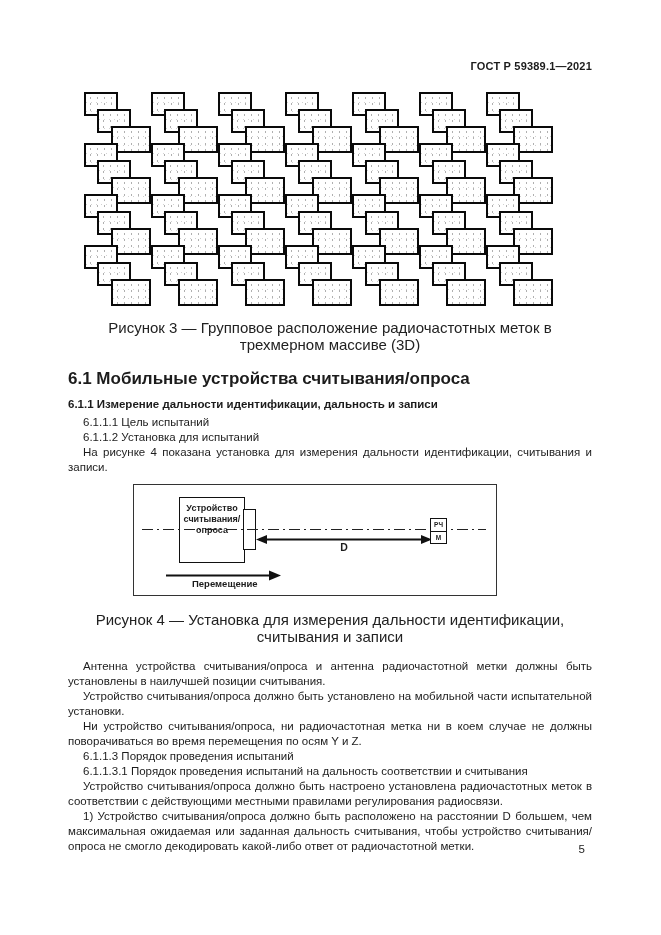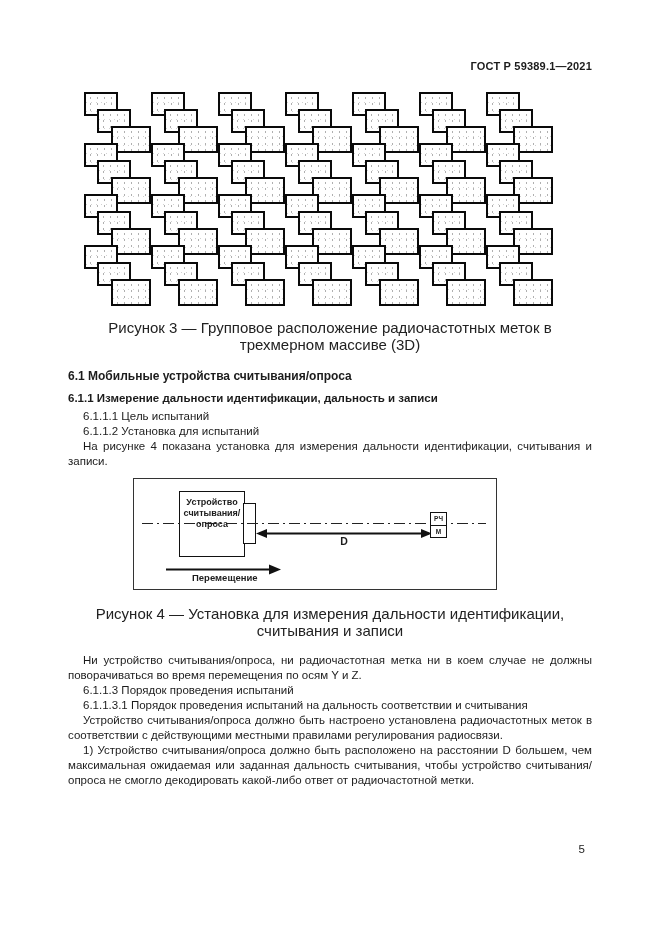--- a/index.html
+++ b/index.html
@@ -23,21 +23,21 @@
       radial-gradient(circle,#b0b0b0 .8px,transparent 1px),
       radial-gradient(circle,#d2d2d2 .8px,transparent 1px);
     background-size:7px 6px,5px 9px;
     background-position:1px 1px,3px 4px;
   }
   
   .caption{font-size:15px;text-align:center;color:#222;}
   .cap3{margin-top:13px;}
   .cap4{margin-top:15px;}
   .h-main{font-size:14.5px;font-weight:bold;margin:24px 0 0 0;}
-  .h-sub{font-size:12px;font-weight:bold;margin:16px 0 0 0;}
+  .h-sub{font-size:17px;font-weight:bold;margin:16px 0 0 0;}
   .h-sub2{font-size:11.5px;font-weight:bold;margin:9px 0 0 0;}
   .body-block{margin-top:5px;}
   .para{
     margin:0;font-size:11.5px;line-height:15px;
     text-align:justify;text-indent:15px;
     hyphens:auto;-webkit-hyphens:auto;
   }
   .after-fig4{margin-top:14px;}
   
   .fig4{
@@ -194,20 +194,22 @@
       <div class="tag-box">
         <div class="cell-top">РЧ</div>
         <div class="cell-bottom">М</div>
       </div>
       <div class="d-label">D</div>
       <div class="move-label">Перемещение</div>
     </div>
     <div class="caption cap4">Рисунок 4 — Установка для измерения дальности идентификации, считывания и записи</div>
 
     <div class="body-block after-fig4">
+      <p class="para">Антенна устройства считывания/опроса и антенна радиочастотной метки должны быть установлены в наилучшей позиции считывания.</p>
+      <p class="para">Устройство считывания/опроса должно быть установлено на мобильной части испытательной установки.</p>
       <p class="para">Ни устройство считывания/опроса, ни радиочастотная метка ни в коем случае не должны поворачиваться во время перемещения по осям Y и Z.</p>
       <p class="para">6.1.1.3 Порядок проведения испытаний</p>
       <p class="para">6.1.1.3.1 Порядок проведения испытаний на дальность соответствии и считывания</p>
       <p class="para">Устройство считывания/опроса должно быть настроено установлена радиочастотных меток в соответствии с действующими местными правилами регулирования радиосвязи.</p>
       <p class="para">1) Устройство считывания/опроса должно быть расположено на расстоянии D большем, чем максимальная ожидаемая или заданная дальность считывания, чтобы устройство считывания/опроса не смогло декодировать какой-либо ответ от радиочастотной метки.</p>
     </div>
 
   </div>
 
   <div class="page-num">5</div>

